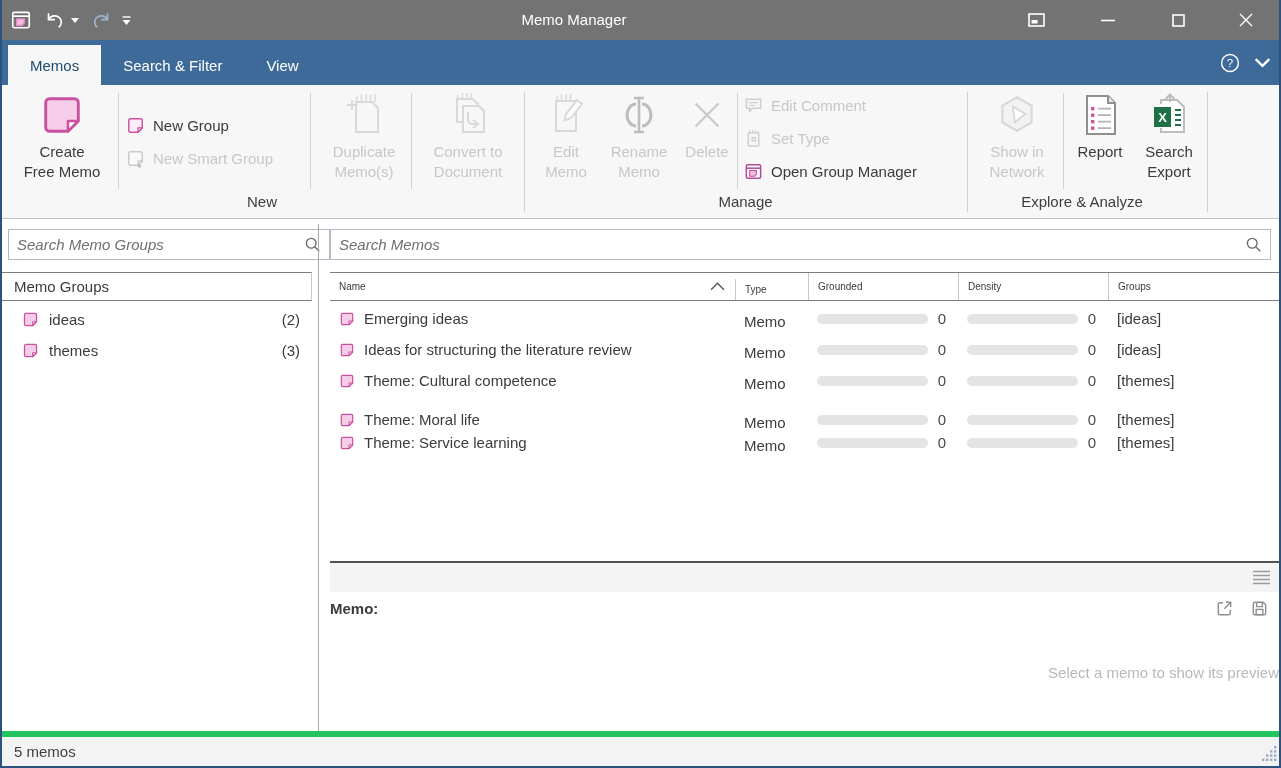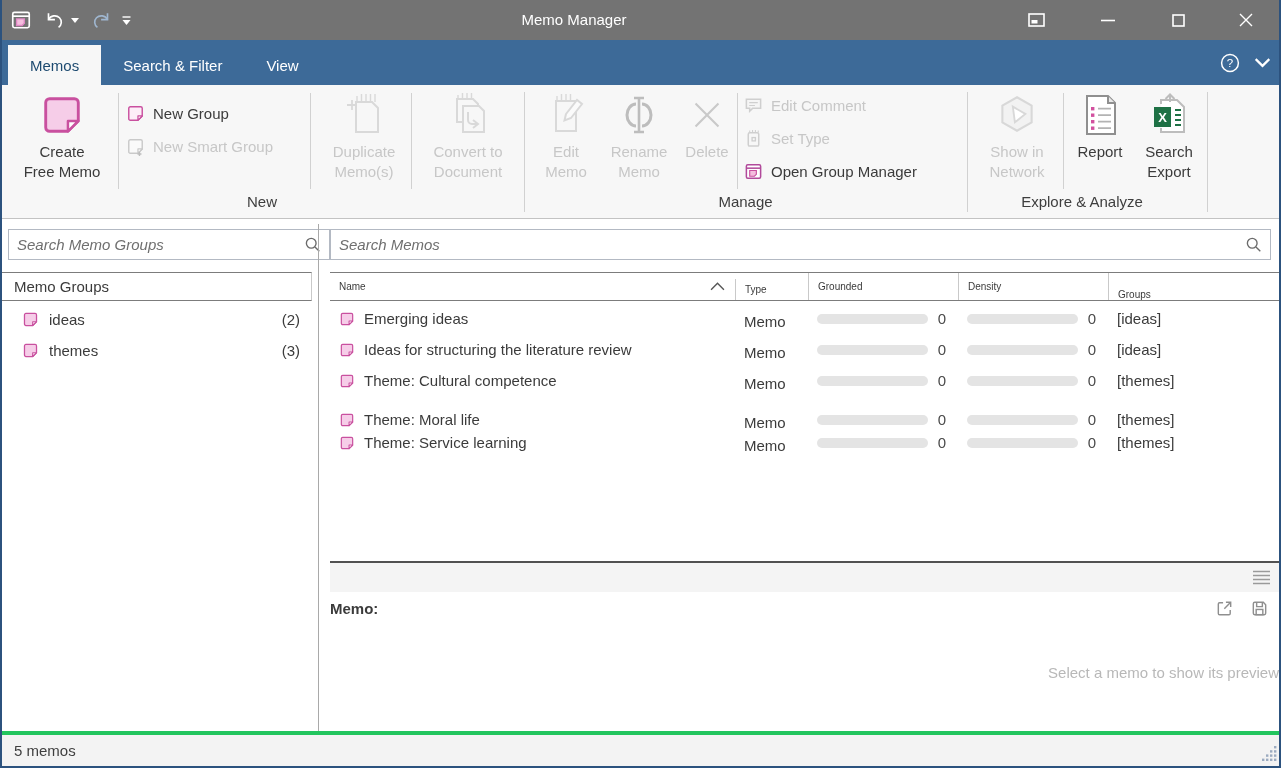--- a/index.html
+++ b/index.html
@@ -38,38 +38,38 @@
   .searchbox input::placeholder { font-style:italic; color:#6f6f6f; opacity:1; }
   .searchbox .mag { margin-right:8px; flex:0 0 auto; display:flex; }
 
   .lp-header { position:absolute; left:2px; top:272px; width:310px; height:29px; border-top:1px solid #7c7c7c; border-bottom:1px solid #7c7c7c; border-right:1px solid #c9c9c9; display:flex; align-items:center; padding-left:12px; font-size:15px; color:#3b3b3b; background:#fff; }
   .lp-row { position:absolute; left:2px; width:310px; height:31px; display:flex; align-items:center; padding:0 12px 0 20px; gap:10px; }
   .lp-row .cnt { margin-left:auto; color:#3b3b3b; }
 
   .thead { position:absolute; left:330px; top:272px; width:949px; height:29px; border-top:1px solid #7c7c7c; border-bottom:1px solid #7c7c7c; display:flex; background:#fff; }
   .th { display:flex; align-items:center; padding-left:9px; font-size:10px; color:#3b3b3b; }
   .th + .th { border-left:1px solid #c9c9c9; }
-  .col-name {width:405px;} .col-type {width:73px;margin-top:6px;} .col-grounded {width:150px;} .col-density {width:150px;} .col-groups {flex:1;align-items:flex-end;}
+  .col-name {width:405px;} .col-type {width:73px;margin-top:6px;} .col-grounded {width:150px;} .col-density {width:150px;} .col-groups {flex:1;}
   .th.col-name { justify-content:space-between; padding-right:10px; }
   .trow { position:absolute; left:330px; width:949px; height:31px; display:flex; align-items:center; }
   .td { display:flex; align-items:center; padding-left:9px; font-size:15px; }
   .td.col-name { gap:9px; }
   .metric { justify-content:flex-end; padding-right:12px; gap:10px; color:#4a4a4a; }
   .pill { width:117px; height:10px; border-radius:5px; background:#e4e4e4; }
 
   
   .pv-split { position:absolute; left:330px; top:561px; width:949px; height:2px; background:#515151; }
   .pv-strip { position:absolute; left:330px; top:563px; width:949px; height:29px; background:#f4f4f4; display:flex; align-items:center; justify-content:flex-end; padding-right:8px; }
   .pv-bar { position:absolute; left:330px; top:594px; width:949px; height:28px; display:flex; align-items:center; }
   .pv-bar .pv-title { font-weight:bold; color:#3b3b3b; }
   .pv-bar .pv-icons { margin-left:auto; display:flex; gap:16px; padding-right:10px; }
   .pv-placeholder { position:absolute; left:330px; top:664px; width:949px; text-align:right; color:#b8b8b8; font-size:15px; }
 
   
-  .statusbar { position:absolute; left:2px; top:731px; width:1277px; height:35px; background:#f3f3f3; border-top:4px solid #22c55e; display:flex; align-items:center; padding-left:12px; color:#3f3f3f; }
+  .statusbar { position:absolute; left:2px; top:731px; width:1277px; height:35px; background:#f3f3f3; border-top:6px solid #22c55e; display:flex; align-items:center; padding-left:12px; color:#3f3f3f; }
   .grip { position:absolute; right:4px; bottom:4px; }
 </style>
 </head>
 <body>
 
 <div class="titlebar">
   <div class="tb-item" style="left:8px;width:26px;">
     <svg width="22" height="22" viewBox="0 0 20 20">
         <rect x="2.5" y="3" width="15" height="14" rx="1.5" fill="none" stroke="#fff" stroke-width="1.5"></rect>
         <path d="M2.5 6.5 h15" stroke="#fff" stroke-width="1.5"></path>
@@ -155,21 +155,21 @@
   <div class="big-btn en" style="left:12px;width:100px;">
     <div class="bicon">
         <svg width="46" height="46" viewBox="0 0 24 24">
           <path d="M5.5 3.5 h13 a2 2 0 0 1 2 2 v9.6 l-5.4 5.4 H5.5 a2 2 0 0 1 -2 -2 v-13 a2 2 0 0 1 2 -2 z" fill="#f6cde8" stroke="#c9509f" stroke-width="1.5" stroke-linejoin="round"></path>
           <path d="M15.1 20.5 v-5.4 h5.4 z" fill="#fff" stroke="#c9509f" stroke-width="1.3" stroke-linejoin="round"></path>
         </svg>
       </div>
     <div class="lbl"><span>Create</span><br><span>Free Memo</span></div>
   </div>
 
-  <div class="stack" style="left:126px;top:12px;">
+  <div class="stack" style="left:126px;top:24px;">
     <div class="srow en">
       <svg width="19" height="19" viewBox="0 0 24 24">
           <path d="M5.5 3.5 h13 a2 2 0 0 1 2 2 v9.6 l-5.4 5.4 H5.5 a2 2 0 0 1 -2 -2 v-13 a2 2 0 0 1 2 -2 z" fill="#fdeef8" stroke="#c9509f" stroke-width="1.8" stroke-linejoin="round"></path>
           <path d="M15.1 20.5 v-5.4 h5.4 z" fill="#fff" stroke="#c9509f" stroke-width="1.6" stroke-linejoin="round"></path>
         </svg>
       <span>New Group</span>
     </div>
     <div class="srow dis">
       <svg width="19" height="19" viewBox="0 0 24 24">
           <path d="M5.5 3.5 h13 a2 2 0 0 1 2 2 v9.6 l-5.4 5.4 H5.5 a2 2 0 0 1 -2 -2 v-13 a2 2 0 0 1 2 -2 z" fill="#fafafa" stroke="#c9c9c9" stroke-width="1.8" stroke-linejoin="round"></path>

